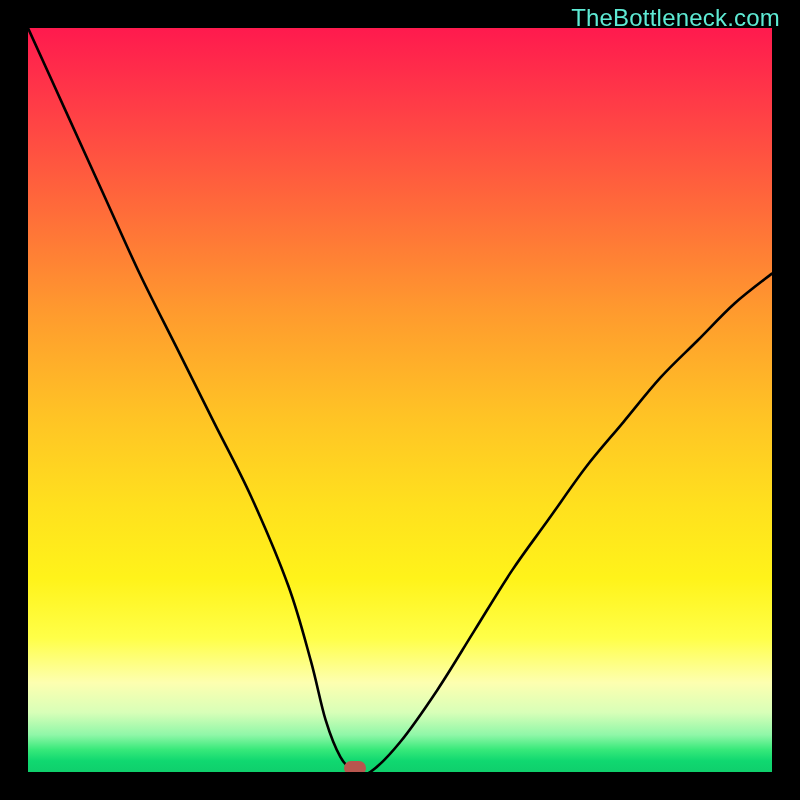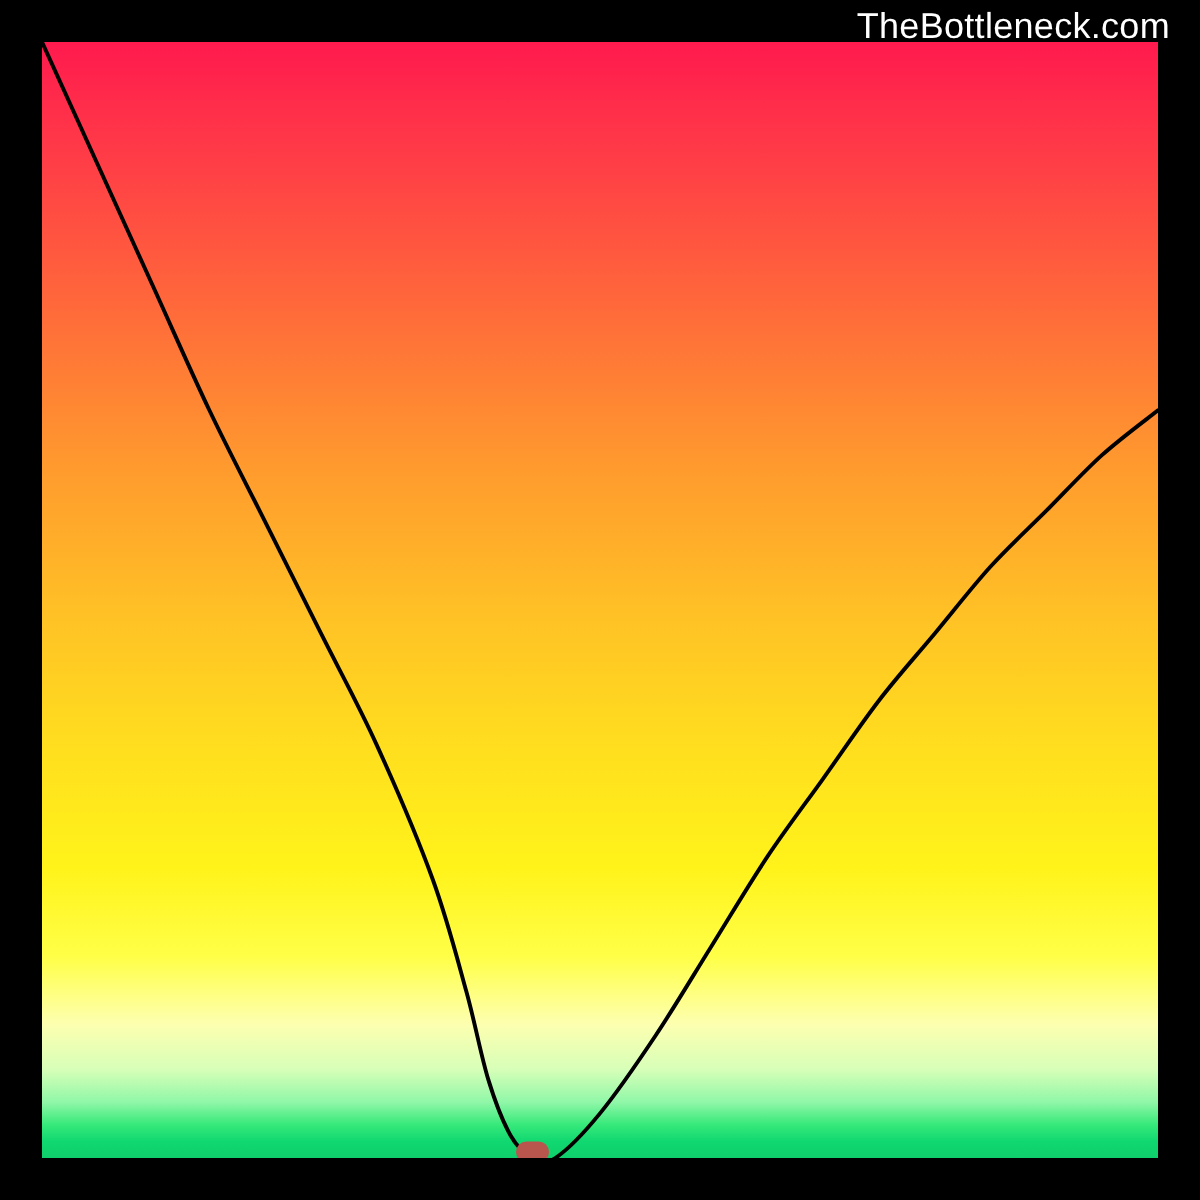--- a/index.html
+++ b/index.html
@@ -14,21 +14,21 @@
   .stage {
     position: relative;
     width: 800px;
     height: 800px;
     background: #000;
   }
   .watermark {
     position: absolute;
     top: 4px;
     right: 20px;
-    color: #ffffff;
+    color: #5eead4;
     font-size: 24px;
     font-weight: 500;
     letter-spacing: 0.2px;
     user-select: none;
   }
   .plot-area {
     position: absolute;
     left: 28px;
     top: 28px;
     width: 744px;

